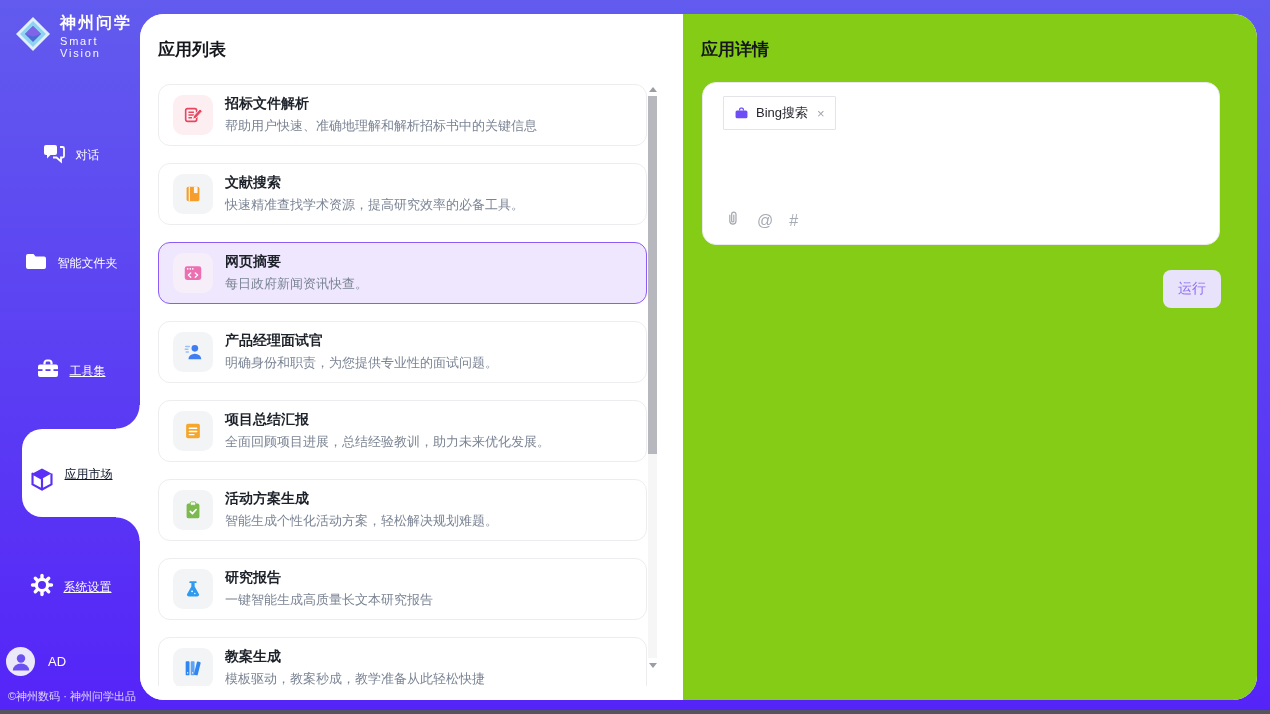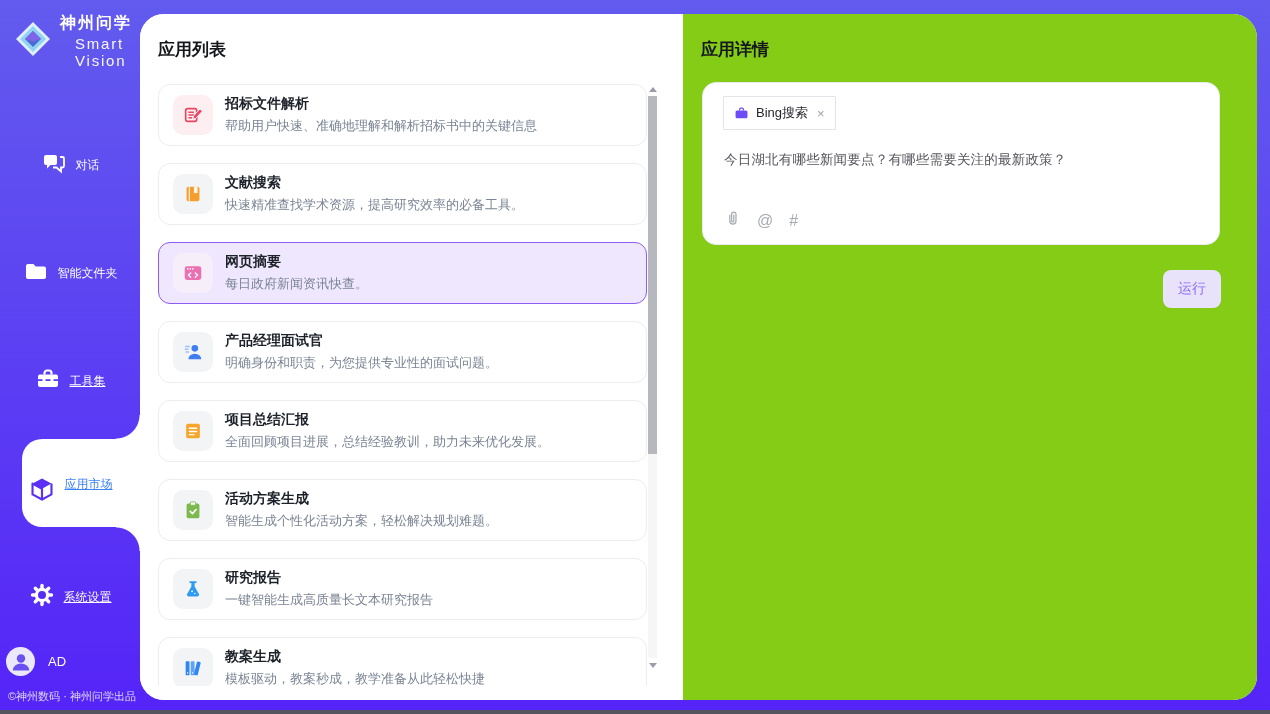--- a/index.html
+++ b/index.html
@@ -9,34 +9,34 @@
     font-family:"Liberation Sans","DejaVu Sans",sans-serif;
     background:linear-gradient(180deg,#625bee 0%,#5524f8 100%);
   }
   .bottom-strip { position:absolute; left:0; right:0; bottom:0; height:4px; background:#55555f; }
 
   
   .sidebar { position:absolute; left:0; top:0; width:140px; height:710px; color:#fff; }
   .logo { display:flex; align-items:center; gap:8px; padding:13px 0 0 14px; }
   .logo-txt { display:flex; flex-direction:column; }
   .logo-title { font-size:16px; font-weight:bold; letter-spacing:2px; }
-  .logo-sub { font-size:15px; letter-spacing:1.8px; opacity:.95; margin-top:1px;margin-left:15px; }
+  .logo-sub { font-size:11px; letter-spacing:1.8px; opacity:.95; margin-top:1px; }
   .nav { margin-top:42px; }
   .nav-item { position:relative; height:108px; display:flex; flex-direction:row;
               align-items:center; justify-content:center; gap:9px; cursor:pointer; }
   .nav-item .nlabel { font-size:12px; color:#fff; position:relative; z-index:2; }
   .nav-item.underlined .nlabel { text-decoration:underline; }
   .nav-item svg { position:relative; z-index:2; }
   .active-pill { position:absolute; left:22px; right:0; top:4px; bottom:16px;
                  background:#fff; border-radius:20px 0 0 20px; z-index:1; }
   .active-pill::before { content:""; position:absolute; right:0; top:-24px; width:24px; height:24px;
                  background:radial-gradient(circle 24px at 0 0, rgba(0,0,0,0) 23px, #fff 24px); }
   .active-pill::after { content:""; position:absolute; right:0; bottom:-24px; width:24px; height:24px;
                  background:radial-gradient(circle 24px at 0 100%, rgba(0,0,0,0) 23px, #fff 24px); }
-  .nav-item.active .nlabel { color:#3b82f6; margin-bottom:10px; }
+  .nav-item.active .nlabel { color:#0f172a; margin-bottom:10px; }
   .nav-item.active svg { margin-bottom:-4px; }
   .user-chip { position:absolute; bottom:34px; left:6px; width:140px; display:flex;
                align-items:center; justify-content:flex-start; gap:13px; cursor:pointer; }
   .avatar { width:29px; height:29px; border-radius:50%; background:#ebe8f9;
             display:flex; align-items:center; justify-content:center; }
   .user-name { font-size:13px; color:#fff; }
   .side-footer { position:absolute; bottom:6px; left:8px; font-size:11px; color:rgba(255,255,255,.8); white-space:nowrap; }
 
   
   .panel { position:absolute; left:140px; top:14px; width:1117px; height:686px;
@@ -312,21 +312,20 @@
 
     <div class="input-card">
       <div class="tool-tag">
         <svg width="15" height="15" viewBox="0 0 24 24">
           <rect x="2.5" y="7" width="19" height="12.5" rx="2.5" fill="#6d4df6"></rect>
           <path d="M9 7 V5.5 A2 2 0 0 1 11 3.5 h2 a2 2 0 0 1 2 2 V7" stroke="#6d4df6" stroke-width="2" fill="none"></path>
         </svg>
         <span class="tag-label">Bing搜索</span>
         <span class="tag-close">×</span>
       </div>
-      <div class="query-text">今日湖北有哪些新闻要点？有哪些需要关注的最新政策？</div>
       <div class="input-toolbar">
         <span>
           <svg width="17" height="19" viewBox="0 0 22 24">
             <path d="M7.5 7.5 v7.8 a4 4 0 0 0 8 0 V6.5 a2.8 2.8 0 0 0 -5.6 0 v8.6 a1.4 1.4 0 0 0 2.8 0 V7.5" fill="none" stroke="#a6aab2" stroke-width="1.6" stroke-linecap="round"></path>
           </svg>
         </span>
         <span class="tb-glyph">@</span>
         <span class="tb-glyph">#</span>
       </div>
     </div>

